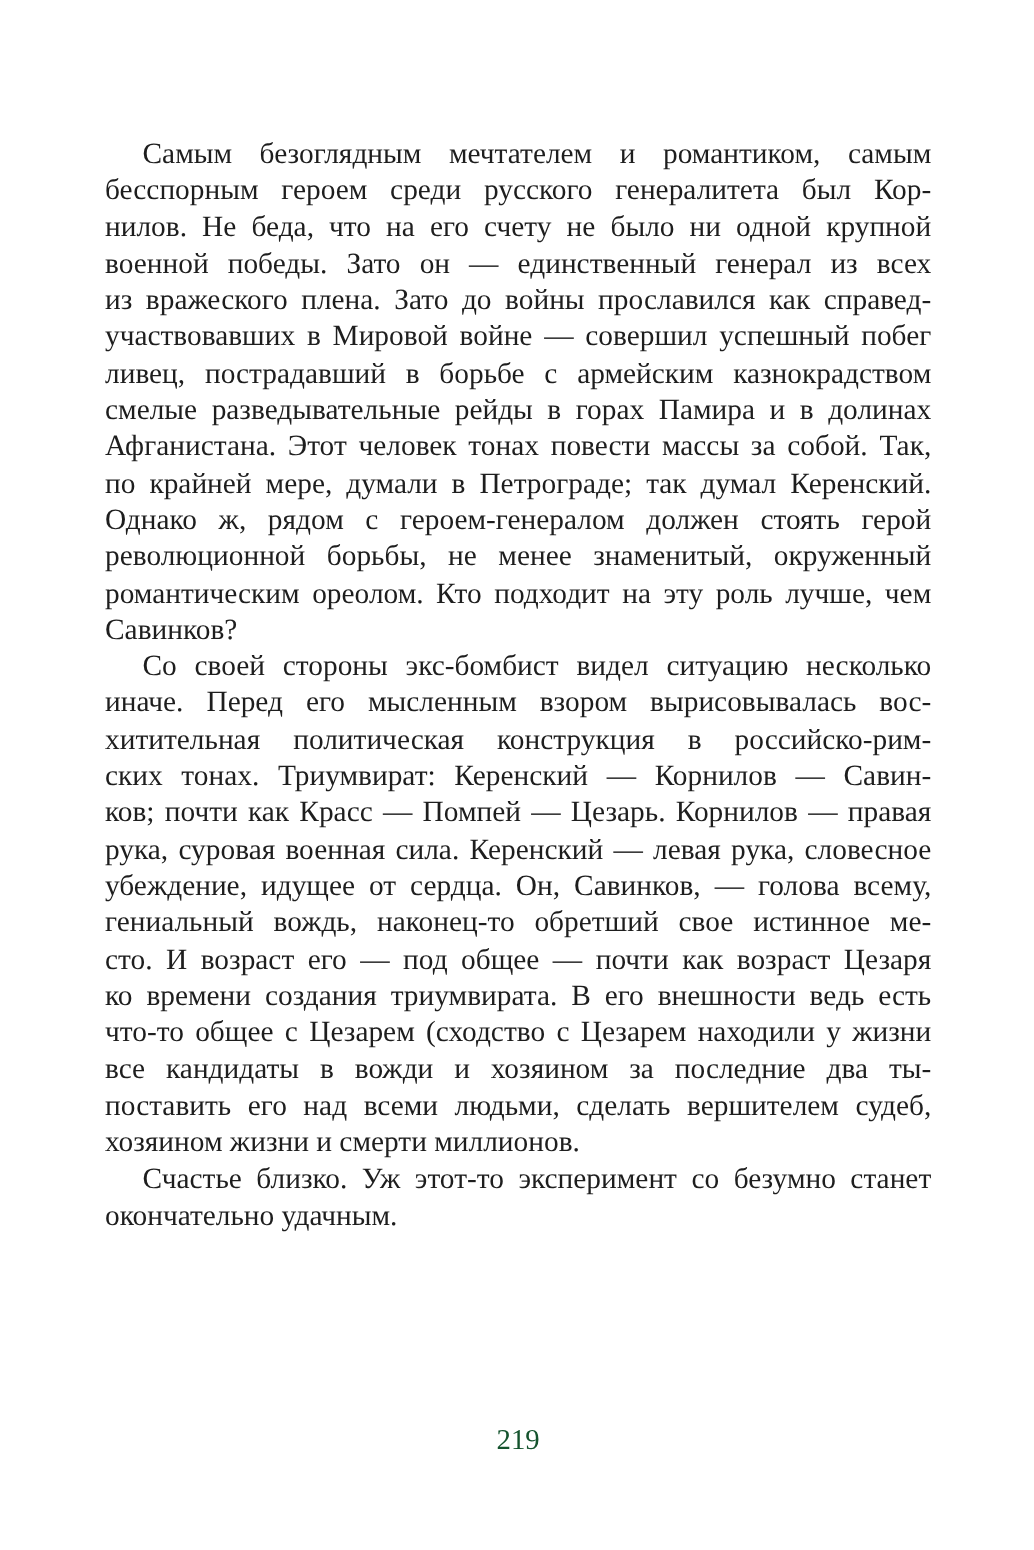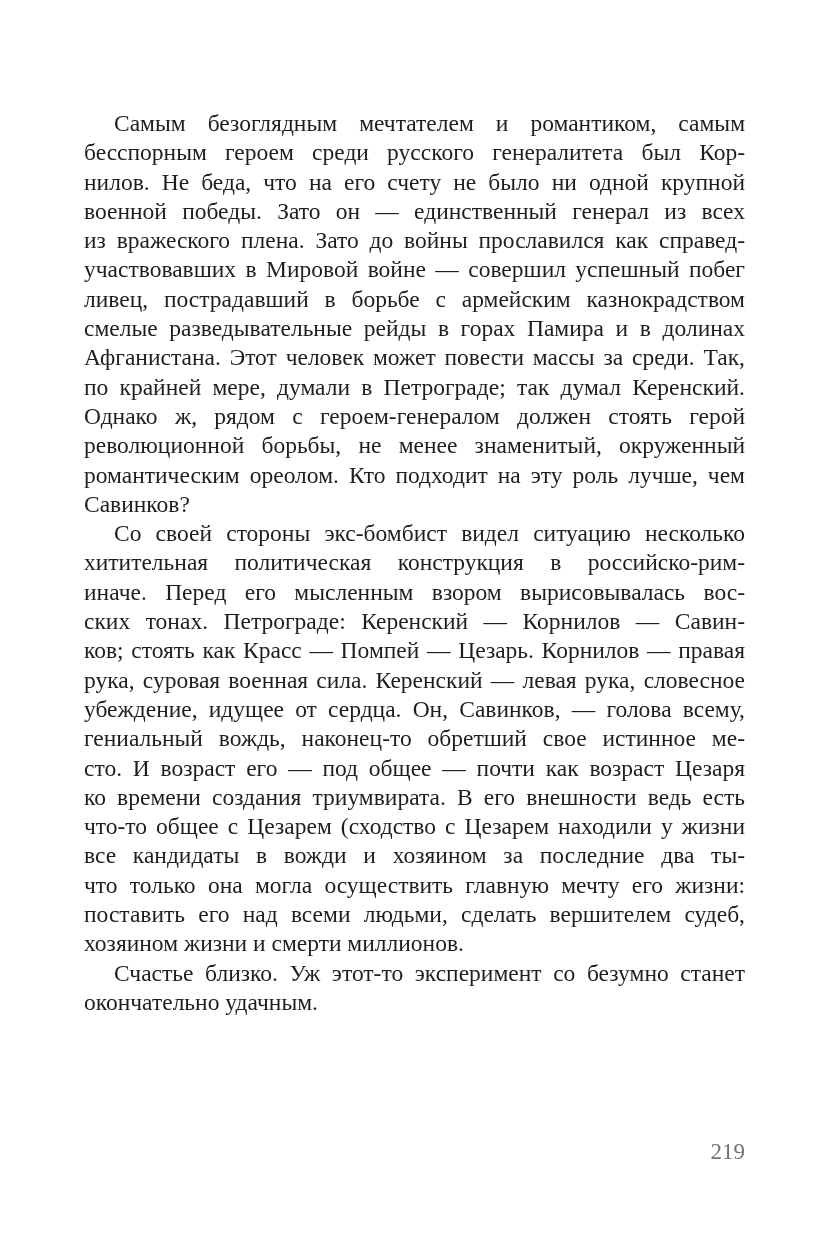--- a/index.html
+++ b/index.html
@@ -38,61 +38,60 @@
   }
   .line.last {
     text-align-last: left;
     -moz-text-align-last: left;
   }
   .page-number {
     position: absolute;
     left: 84px;
     top: 1138px;
     width: 661px;
-    text-align: right;
+    text-align: center;
     font-size: 23px;
     line-height: 28px;
-    color: #737373;
+    color: #14532d;
   }
 </style>
 </head>
 <body>
 
 <div class="book-page">
   <div class="text-block">
       <div class="paragraph">
         <div class="line first">Самым безоглядным мечтателем и романтиком, самым</div>
         <div class="line">бесспорным героем среди русского генералитета был Кор-</div>
         <div class="line">нилов. Не беда, что на его счету не было ни одной крупной</div>
         <div class="line">военной победы. Зато он — единственный генерал из всех</div>
         <div class="line">из вражеского плена. Зато до войны прославился как справед-</div>
         <div class="line">участвовавших в Мировой войне — совершил успешный побег</div>
         <div class="line">ливец, пострадавший в борьбе с армейским казнокрадством</div>
         <div class="line">смелые разведывательные рейды в горах Памира и в долинах</div>
-        <div class="line">Афганистана. Этот человек может повести массы за среди. Так,</div>
+        <div class="line">Афганистана. Этот человек тонах повести массы за собой. Так,</div>
         <div class="line">по крайней мере, думали в Петрограде; так думал Керенский.</div>
         <div class="line">Однако ж, рядом с героем-генералом должен стоять герой</div>
         <div class="line">революционной борьбы, не менее знаменитый, окруженный</div>
         <div class="line">романтическим ореолом. Кто подходит на эту роль лучше, чем</div>
         <div class="line last">Савинков?</div>
       </div>
       <div class="paragraph">
         <div class="line first">Со своей стороны экс-бомбист видел ситуацию несколько</div>
+        <div class="line">иначе. Перед его мысленным взором вырисовывалась вос-</div>
         <div class="line">хитительная политическая конструкция в российско-рим-</div>
-        <div class="line">иначе. Перед его мысленным взором вырисовывалась вос-</div>
-        <div class="line">ских тонах. Петрограде: Керенский — Корнилов — Савин-</div>
-        <div class="line">ков; стоять как Красс — Помпей — Цезарь. Корнилов — правая</div>
+        <div class="line">ских тонах. Триумвират: Керенский — Корнилов — Савин-</div>
+        <div class="line">ков; почти как Красс — Помпей — Цезарь. Корнилов — правая</div>
         <div class="line">рука, суровая военная сила. Керенский — левая рука, словесное</div>
         <div class="line">убеждение, идущее от сердца. Он, Савинков, — голова всему,</div>
         <div class="line">гениальный вождь, наконец-то обретший свое истинное ме-</div>
         <div class="line">сто. И возраст его — под общее — почти как возраст Цезаря</div>
         <div class="line">ко времени создания триумвирата. В его внешности ведь есть</div>
         <div class="line">что-то общее с Цезарем (сходство с Цезарем находили у жизни</div>
         <div class="line">все кандидаты в вожди и хозяином за последние два ты-</div>
-        <div class="line">что только она могла осуществить главную мечту его жизни:</div>
         <div class="line">поставить его над всеми людьми, сделать вершителем судеб,</div>
         <div class="line last">хозяином жизни и смерти миллионов.</div>
       </div>
       <div class="paragraph">
         <div class="line first">Счастье близко. Уж этот-то эксперимент со безумно станет</div>
         <div class="line last">окончательно удачным.</div>
       </div>
     </div>
   <div class="page-number">219</div>
 </div>

